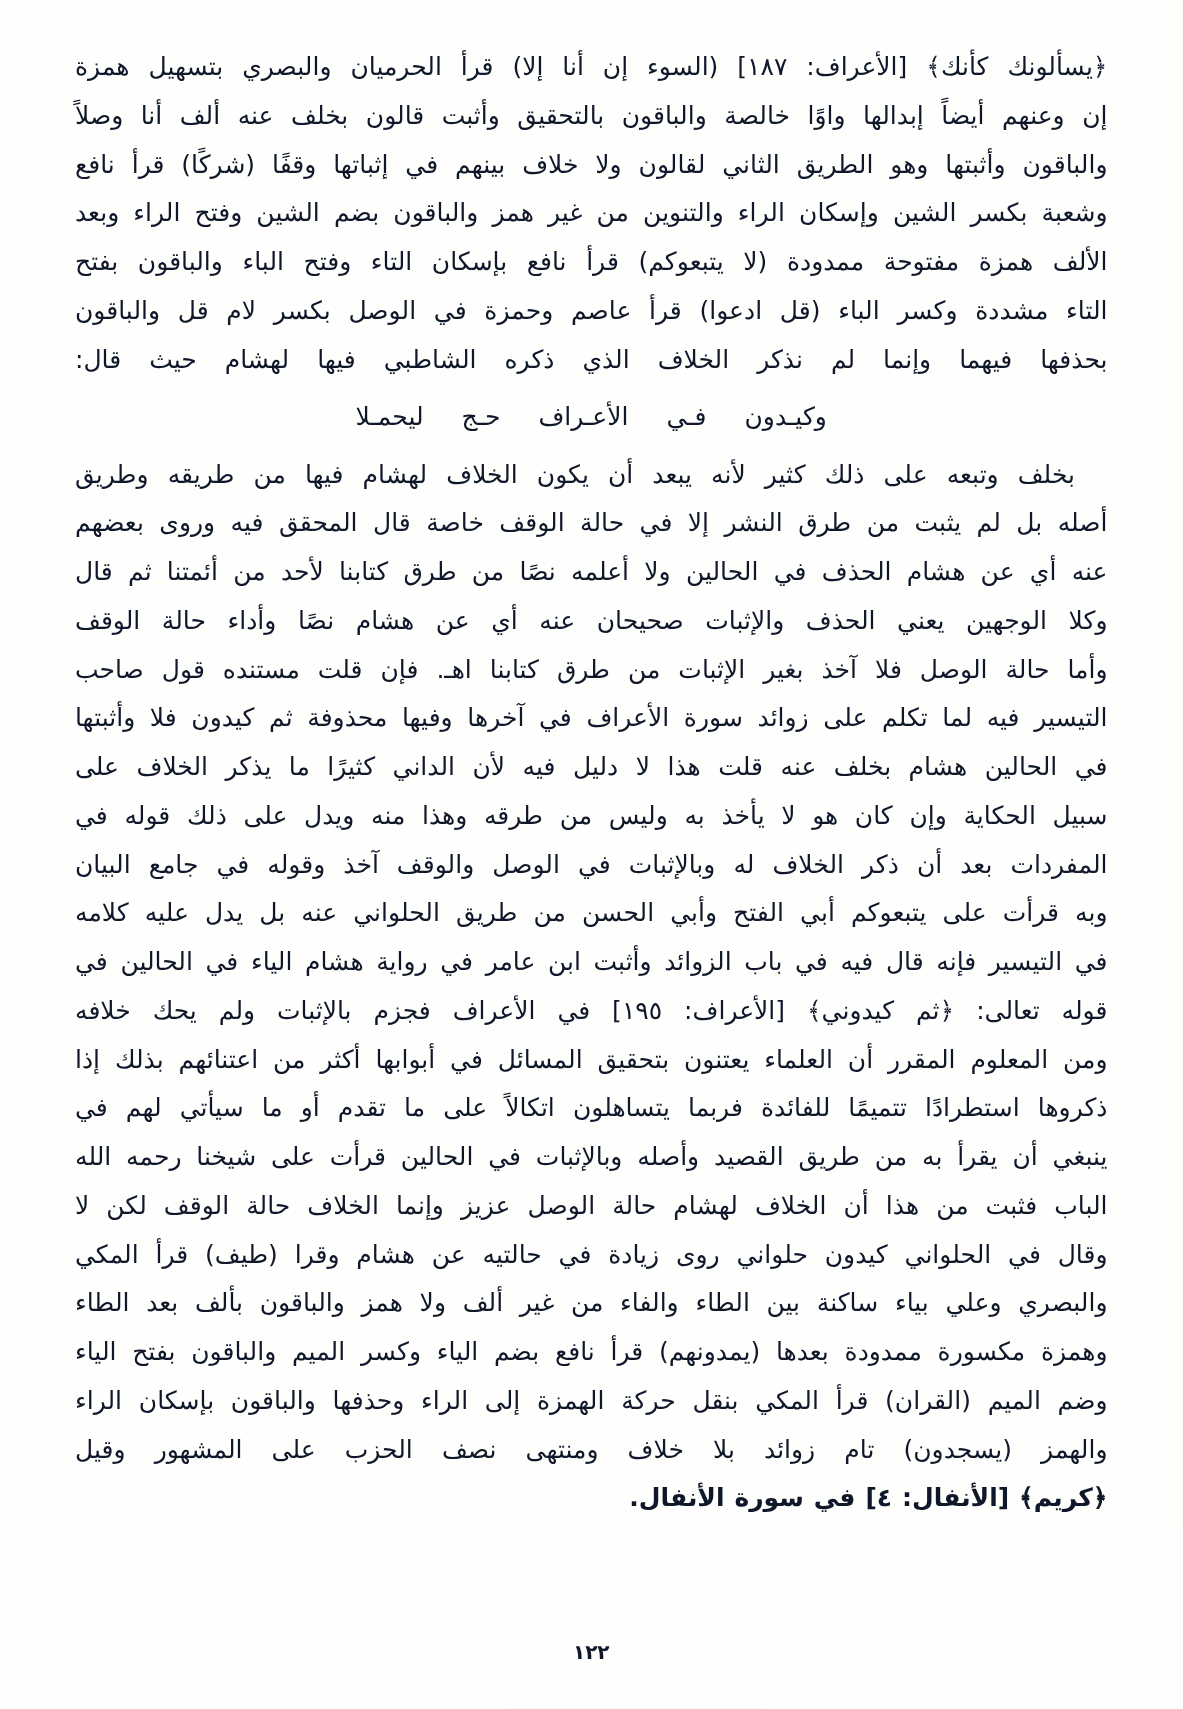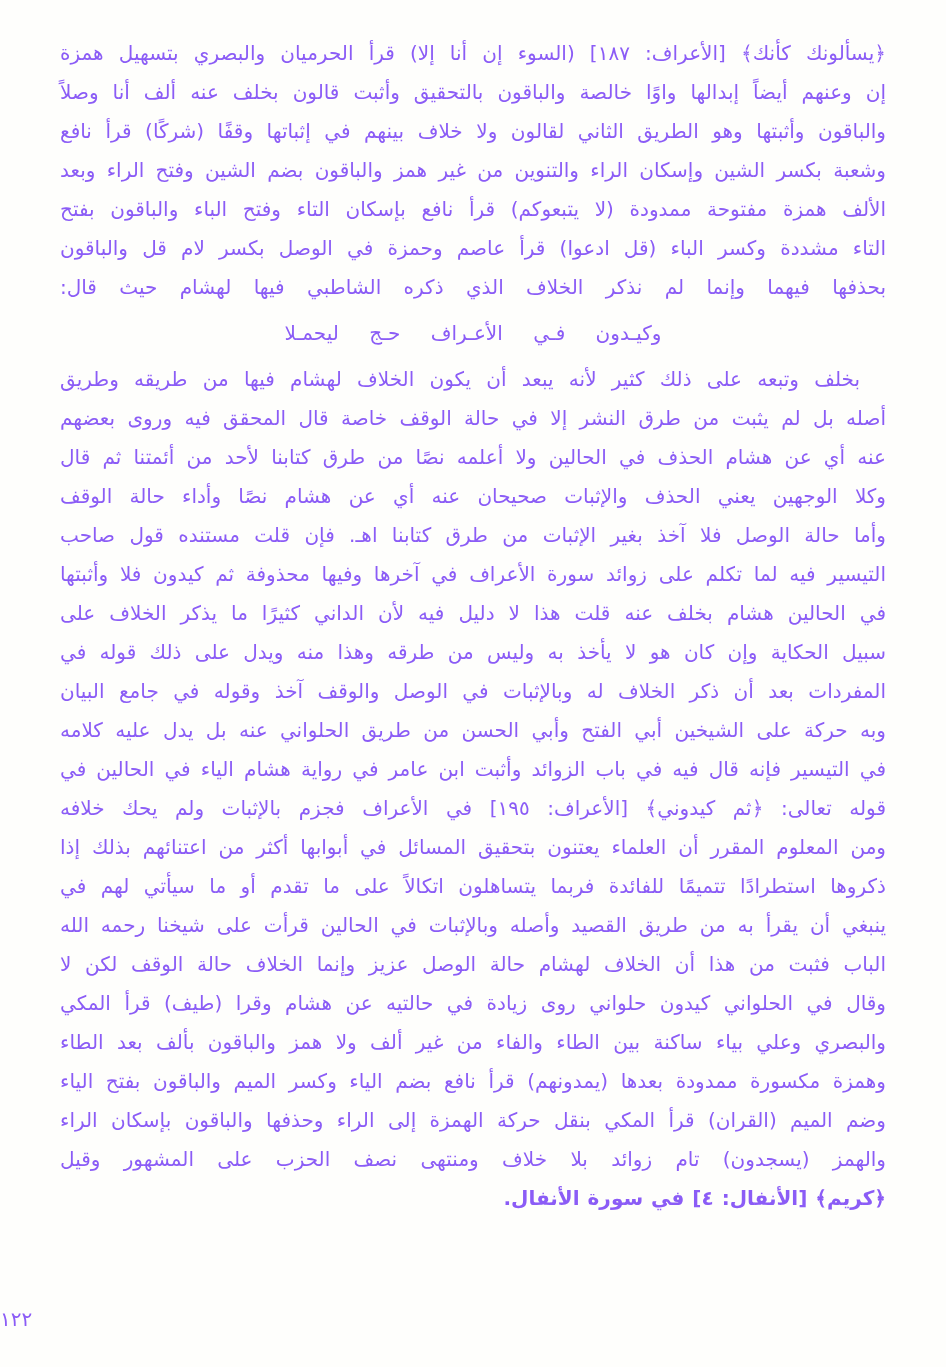--- a/index.html
+++ b/index.html
@@ -8,21 +8,21 @@
     width: 946px;
     height: 1367px;
     background: #f4f2ee;
     font-family: "DejaVu Sans", sans-serif;
   }
   .page {
     position: relative;
     width: 946px;
     height: 1367px;
     background: #fefefc;
-    color: #8b5cf6;
+    color: #0f172a;
     direction: rtl;
     overflow: hidden;
   }
   .text-block {
     position: absolute;
     top: 34px;
     right: 60px;
     left: 60px;
   }
   .line {
@@ -44,23 +44,23 @@
     padding: 7px 0;
     text-align: right;
     text-align-last: center;
     word-spacing: 24px;
   }
   .page-number {
     position: absolute;
     bottom: 36px;
     left: 0;
     right: 0;
-    text-align: left;
-    font-size: 20px;
-    font-weight: normal;
+    text-align: center;
+    font-size: 16px;
+    font-weight: bold;
     letter-spacing: 2px;
   }
 </style>
 </head>
 <body>
 
 <div class="page">
   <div class="text-block">
 
     <div class="line">﴿يسألونك كأنك﴾ [الأعراف: ١٨٧] (السوء إن أنا إلا) قرأ الحرميان والبصري بتسهيل همزة</div>
@@ -75,21 +75,21 @@
 
     <div class="line indent">بخلف وتبعه على ذلك كثير لأنه يبعد أن يكون الخلاف لهشام فيها من طريقه وطريق</div>
     <div class="line">أصله بل لم يثبت من طرق النشر إلا في حالة الوقف خاصة قال المحقق فيه وروى بعضهم</div>
     <div class="line">عنه أي عن هشام الحذف في الحالين ولا أعلمه نصًا من طرق كتابنا لأحد من أئمتنا ثم قال</div>
     <div class="line">وكلا الوجهين يعني الحذف والإثبات صحيحان عنه أي عن هشام نصًا وأداء حالة الوقف</div>
     <div class="line">وأما حالة الوصل فلا آخذ بغير الإثبات من طرق كتابنا اهـ. فإن قلت مستنده قول صاحب</div>
     <div class="line">التيسير فيه لما تكلم على زوائد سورة الأعراف في آخرها وفيها محذوفة ثم كيدون فلا وأثبتها</div>
     <div class="line">في الحالين هشام بخلف عنه قلت هذا لا دليل فيه لأن الداني كثيرًا ما يذكر الخلاف على</div>
     <div class="line">سبيل الحكاية وإن كان هو لا يأخذ به وليس من طرقه وهذا منه ويدل على ذلك قوله في</div>
     <div class="line">المفردات بعد أن ذكر الخلاف له وبالإثبات في الوصل والوقف آخذ وقوله في جامع البيان</div>
-    <div class="line">وبه حركة على الشيخين أبي الفتح وأبي الحسن من طريق الحلواني عنه بل يدل عليه كلامه</div>
+    <div class="line">وبه قرأت على يتبعوكم أبي الفتح وأبي الحسن من طريق الحلواني عنه بل يدل عليه كلامه</div>
     <div class="line">في التيسير فإنه قال فيه في باب الزوائد وأثبت ابن عامر في رواية هشام الياء في الحالين في</div>
     <div class="line">قوله تعالى: ﴿ثم كيدوني﴾ [الأعراف: ١٩٥] في الأعراف فجزم بالإثبات ولم يحك خلافه</div>
     <div class="line">ومن المعلوم المقرر أن العلماء يعتنون بتحقيق المسائل في أبوابها أكثر من اعتنائهم بذلك إذا</div>
     <div class="line">ذكروها استطرادًا تتميمًا للفائدة فربما يتساهلون اتكالاً على ما تقدم أو ما سيأتي لهم في</div>
     <div class="line">ينبغي أن يقرأ به من طريق القصيد وأصله وبالإثبات في الحالين قرأت على شيخنا رحمه الله</div>
     <div class="line">الباب فثبت من هذا أن الخلاف لهشام حالة الوصل عزيز وإنما الخلاف حالة الوقف لكن لا</div>
     <div class="line">وقال في الحلواني كيدون حلواني روى زيادة في حالتيه عن هشام وقرا (طيف) قرأ المكي</div>
     <div class="line">والبصري وعلي بياء ساكنة بين الطاء والفاء من غير ألف ولا همز والباقون بألف بعد الطاء</div>
     <div class="line">وهمزة مكسورة ممدودة بعدها (يمدونهم) قرأ نافع بضم الياء وكسر الميم والباقون بفتح الياء</div>
     <div class="line">وضم الميم (القران) قرأ المكي بنقل حركة الهمزة إلى الراء وحذفها والباقون بإسكان الراء</div>

